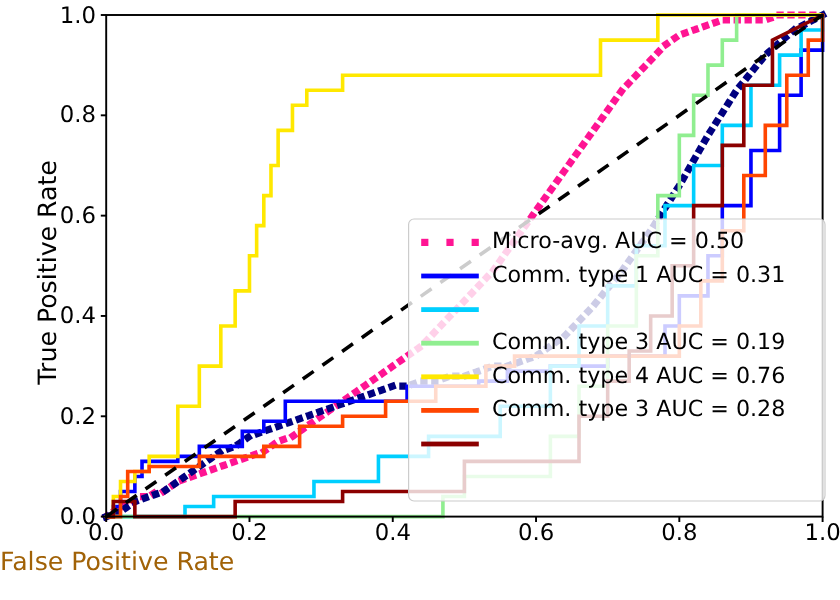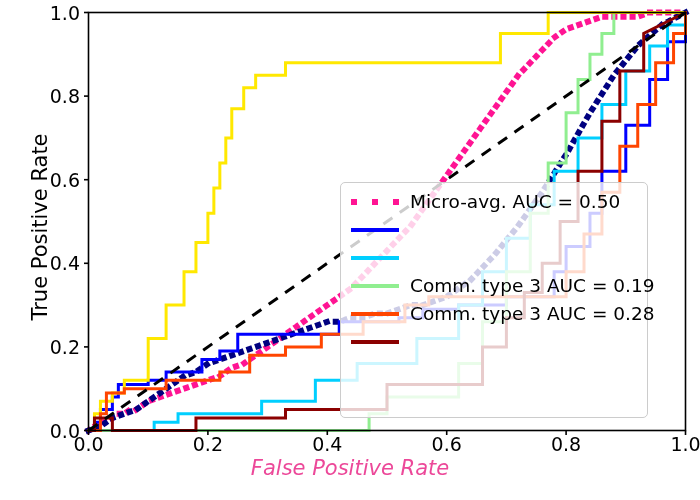--- a/index.html
+++ b/index.html
@@ -2,22 +2,22 @@
 <html><head>
 <meta charset="utf-8">
 <style>
   html,body{margin:0;padding:0;background:#ffffff;}
   body{width:700px;height:500px;overflow:hidden;
        font-family:"DejaVu Sans","Liberation Sans",sans-serif;}
   #root{position:relative;width:700px;height:500px;background:#ffffff;}
 
   
   .xlabel{
-    position:absolute;left:0;top:456px;width:700px;text-align:center;
-    font-size:21px;color:#ec4899;letter-spacing:0px;font-style:italic;
+    position:absolute;left:0;top:456px;width:700px;text-align:left;
+    font-size:21px;color:#a16207;letter-spacing:0px;
   }
   .ylabel{
     position:absolute;left:-110px;top:215px;width:300px;text-align:center;
     font-size:21px;color:#000;
     transform:rotate(-90deg);transform-origin:center center;
   }
 
   
   .xticks,.yticks{position:absolute;}
   .xtick{
@@ -27,21 +27,21 @@
   .ytick{
     position:absolute;left:80px;transform:translate(-100%,-50%);
     font-size:19px;color:#000;white-space:nowrap;
   }
 
   
   #plot{position:absolute;left:0;top:0;}
 
   
   #legend{
-    position:absolute;left:340px;top:182px;width:308px;height:236px;
+    position:absolute;left:340px;top:182px;width:348px;height:236px;
     background:rgba(255,255,255,0.80);
     border:1px solid #cccccc;border-radius:5px;
     box-sizing:border-box;padding:5px 8px 5px 8px;
   }
   .lg-row{display:flex;align-items:center;height:28px;}
   .lg-key{width:52px;height:18px;position:relative;flex:none;margin-right:9px;}
   .lg-line{position:absolute;left:2px;top:7px;width:48px;height:4px;}
   .lg-dots{position:absolute;left:2px;top:6px;width:48px;height:6px;
            display:flex;justify-content:space-between;}
   .lg-dots i{width:6px;height:6px;display:block;}
@@ -109,31 +109,38 @@
             <i style="background: rgb(255, 20, 147);"></i>
             <i style="background: rgb(255, 20, 147);"></i>
           </span>
         </span>
         <span class="lg-text">Micro-avg. AUC = 0.50</span>
       </div>
       <div class="lg-row">
         <span class="lg-key">
           <span class="lg-line" style="background: rgb(0, 0, 255);"></span>
         </span>
+        <span class="lg-text">Comm. type 1 AUC = 0.31</span>
       </div>
       <div class="lg-row">
         <span class="lg-key">
           <span class="lg-line" style="background: rgb(0, 207, 255);"></span>
         </span>
       </div>
       <div class="lg-row">
         <span class="lg-key">
           <span class="lg-line" style="background: rgb(144, 238, 144);"></span>
         </span>
         <span class="lg-text">Comm. type 3 AUC = 0.19</span>
+      </div>
+      <div class="lg-row">
+        <span class="lg-key">
+          <span class="lg-line" style="background: rgb(255, 232, 0);"></span>
+        </span>
+        <span class="lg-text">Comm. type 4 AUC = 0.76</span>
       </div>
       <div class="lg-row">
         <span class="lg-key">
           <span class="lg-line" style="background: rgb(255, 69, 0);"></span>
         </span>
         <span class="lg-text">Comm. type 3 AUC = 0.28</span>
       </div>
       <div class="lg-row">
         <span class="lg-key">
           <span class="lg-line" style="background: rgb(139, 0, 0);"></span>

